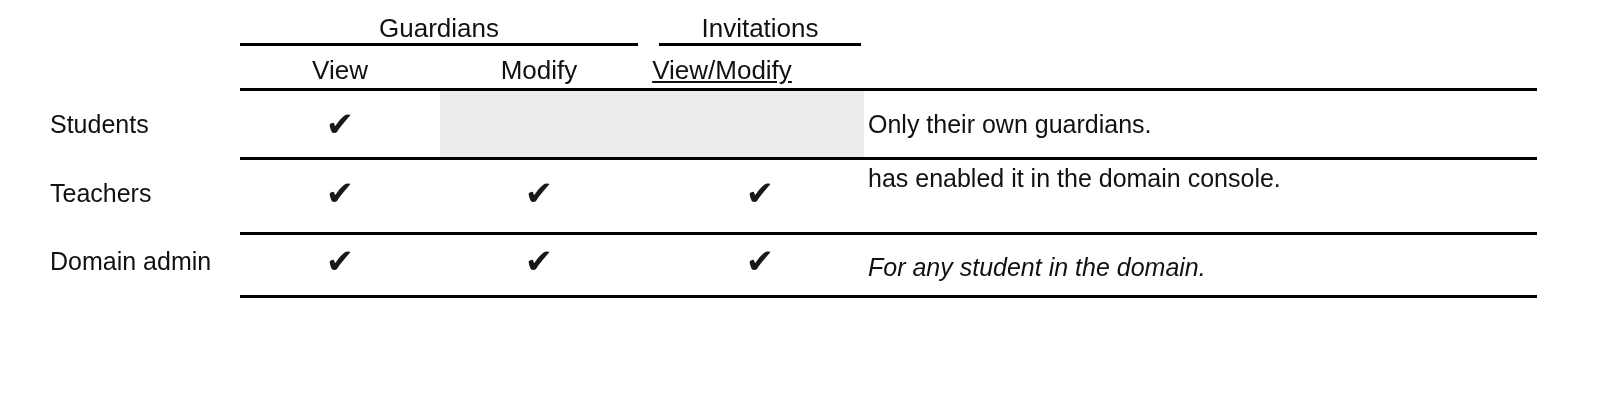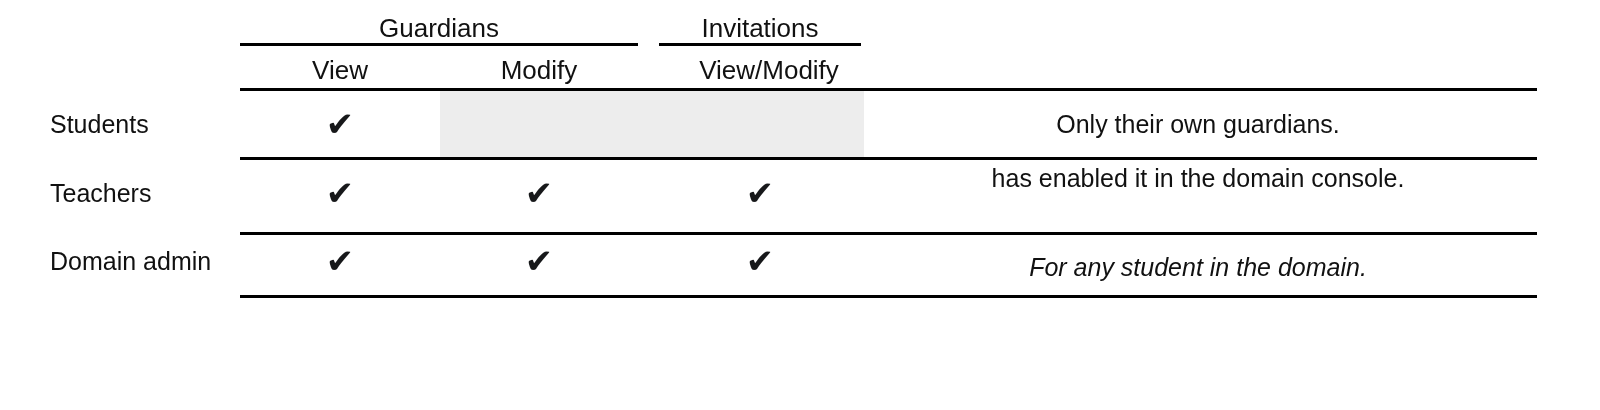--- a/index.html
+++ b/index.html
@@ -64,21 +64,21 @@
     position: absolute;
     top: 0;
     text-align: center;
     font-size: 26px;
     line-height: 32px;
     color: #111111;
     white-space: nowrap;
   }
   .sub-view        { left: 240px; width: 200px; }
   .sub-modify      { left: 440px; width: 198px; }
-  .sub-viewmodify  { left: 668px; width: 202px; }
+  .sub-viewmodify  { left: 621px; width: 202px; text-decoration: underline; }
 
   
   .rule {
     position: absolute;
     left: 240px;
     width: 1297px;
     height: 3px;
     background: #000000;
   }
   .rule-top    { top: 88px; }
@@ -134,21 +134,21 @@
     left: 868px;
     width: 660px;
     font-size: 25px;
     line-height: 32px;
     color: #111111;
   }
   .desc-students     { top: 108px; }
   .desc-teachers     { top: 162px; }
   .desc-domain-admin { top: 251px; font-style: italic; }
 
-  .desc-line { display: block; white-space: nowrap; text-align: center; }
+  .desc-line { display: block; white-space: nowrap; }
 
   
   .note {
     position: absolute;
     left: 247px;
     top: 337px;
     font-size: 25px;
     line-height: 32px;
     color: #111111;
     white-space: nowrap;

